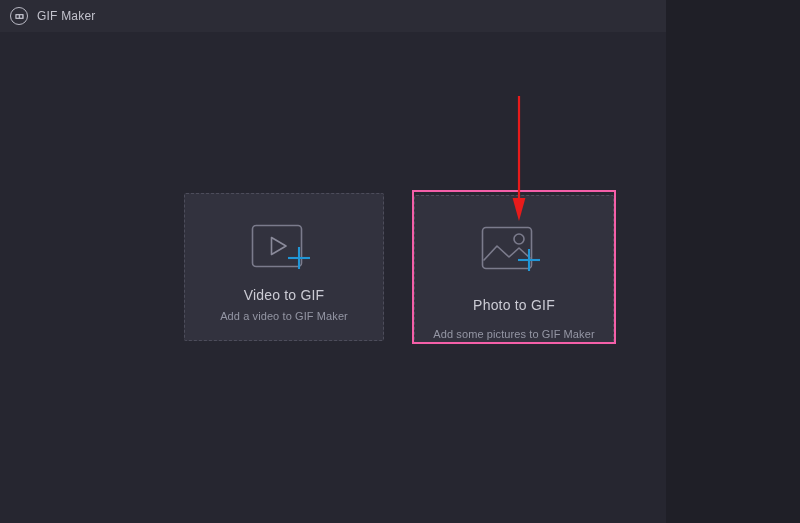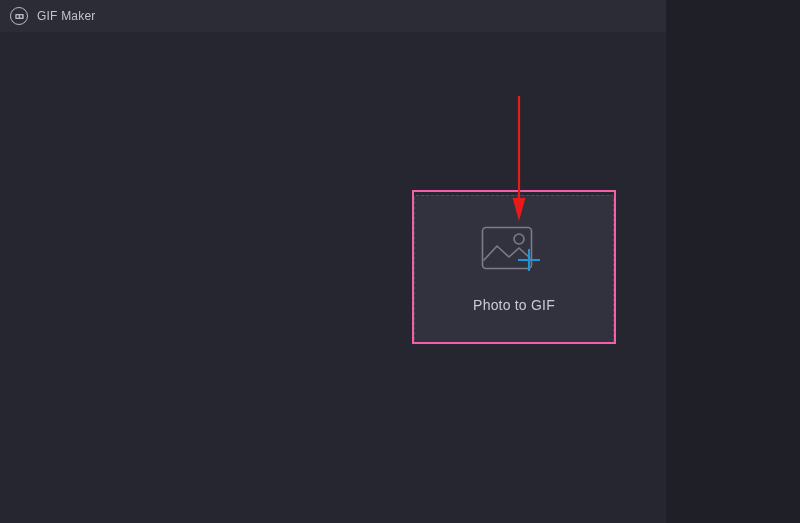--- a/index.html
+++ b/index.html
@@ -161,32 +161,45 @@
         <svg width="13" height="13" viewBox="0 0 13 13">
           <line x1="1.4" y1="1.4" x2="11.6" y2="11.6" stroke="#b6b6c2" stroke-width="1.2"></line>
           <line x1="11.6" y1="1.4" x2="1.4" y2="11.6" stroke="#b6b6c2" stroke-width="1.2"></line>
         </svg>
       </div>
     </div>
   </div>
 
   <div id="content">
 
+    <div class="card" id="card-video">
+      <div class="card-icon">
+        <svg width="72" height="52" viewBox="0 0 72 52">
+          <rect x="4.5" y="3.5" width="49" height="41" rx="3.5" ry="3.5" fill="none" stroke="#7b7b8c" stroke-width="1.6"></rect>
+          <path d="M23.5 15.5 L38 24 L23.5 32.5 Z" fill="none" stroke="#8a8a9a" stroke-width="1.6" stroke-linejoin="round"></path>
+          <line x1="40" y1="36" x2="62" y2="36" stroke="#2196d6" stroke-width="2.1"></line>
+          <line x1="51" y1="25" x2="51" y2="47" stroke="#2196d6" stroke-width="2.1"></line>
+        </svg>
+      </div>
+      <div class="card-title">Video to GIF</div>
+      <div class="card-sub">Add a video to GIF Maker</div>
+    </div>
 
     <div class="card" id="card-photo">
       <div class="card-icon">
         <svg width="72" height="52" viewBox="0 0 72 52">
           <rect x="4.5" y="3.5" width="49" height="41" rx="3.5" ry="3.5" fill="none" stroke="#7b7b8c" stroke-width="1.6"></rect>
           <circle cx="41" cy="15" r="5" fill="none" stroke="#7b7b8c" stroke-width="1.6"></circle>
           <path d="M6 36 L19 22 L31 33 L41 24 L52 34" fill="none" stroke="#7b7b8c" stroke-width="1.6" stroke-linejoin="round" stroke-linecap="round"></path>
           <line x1="40" y1="36" x2="62" y2="36" stroke="#2196d6" stroke-width="2.1"></line>
           <line x1="51" y1="25" x2="51" y2="47" stroke="#2196d6" stroke-width="2.1"></line>
         </svg>
       </div>
       <div class="card-title">Photo to GIF</div>
+      <div class="card-sub">Add some pictures to GIF Maker</div>
     </div>
 
     <div id="highlight-box"></div>
 
     <div id="arrow-annotation">
       <svg width="26" height="128" viewBox="0 0 26 128">
         <line x1="13" y1="2" x2="13" y2="108" stroke="#e81b1b" stroke-width="2.2"></line>
         <path d="M13 127 L6.6 104 L19.4 104 Z" fill="#e81b1b"></path>
       </svg>
     </div>

